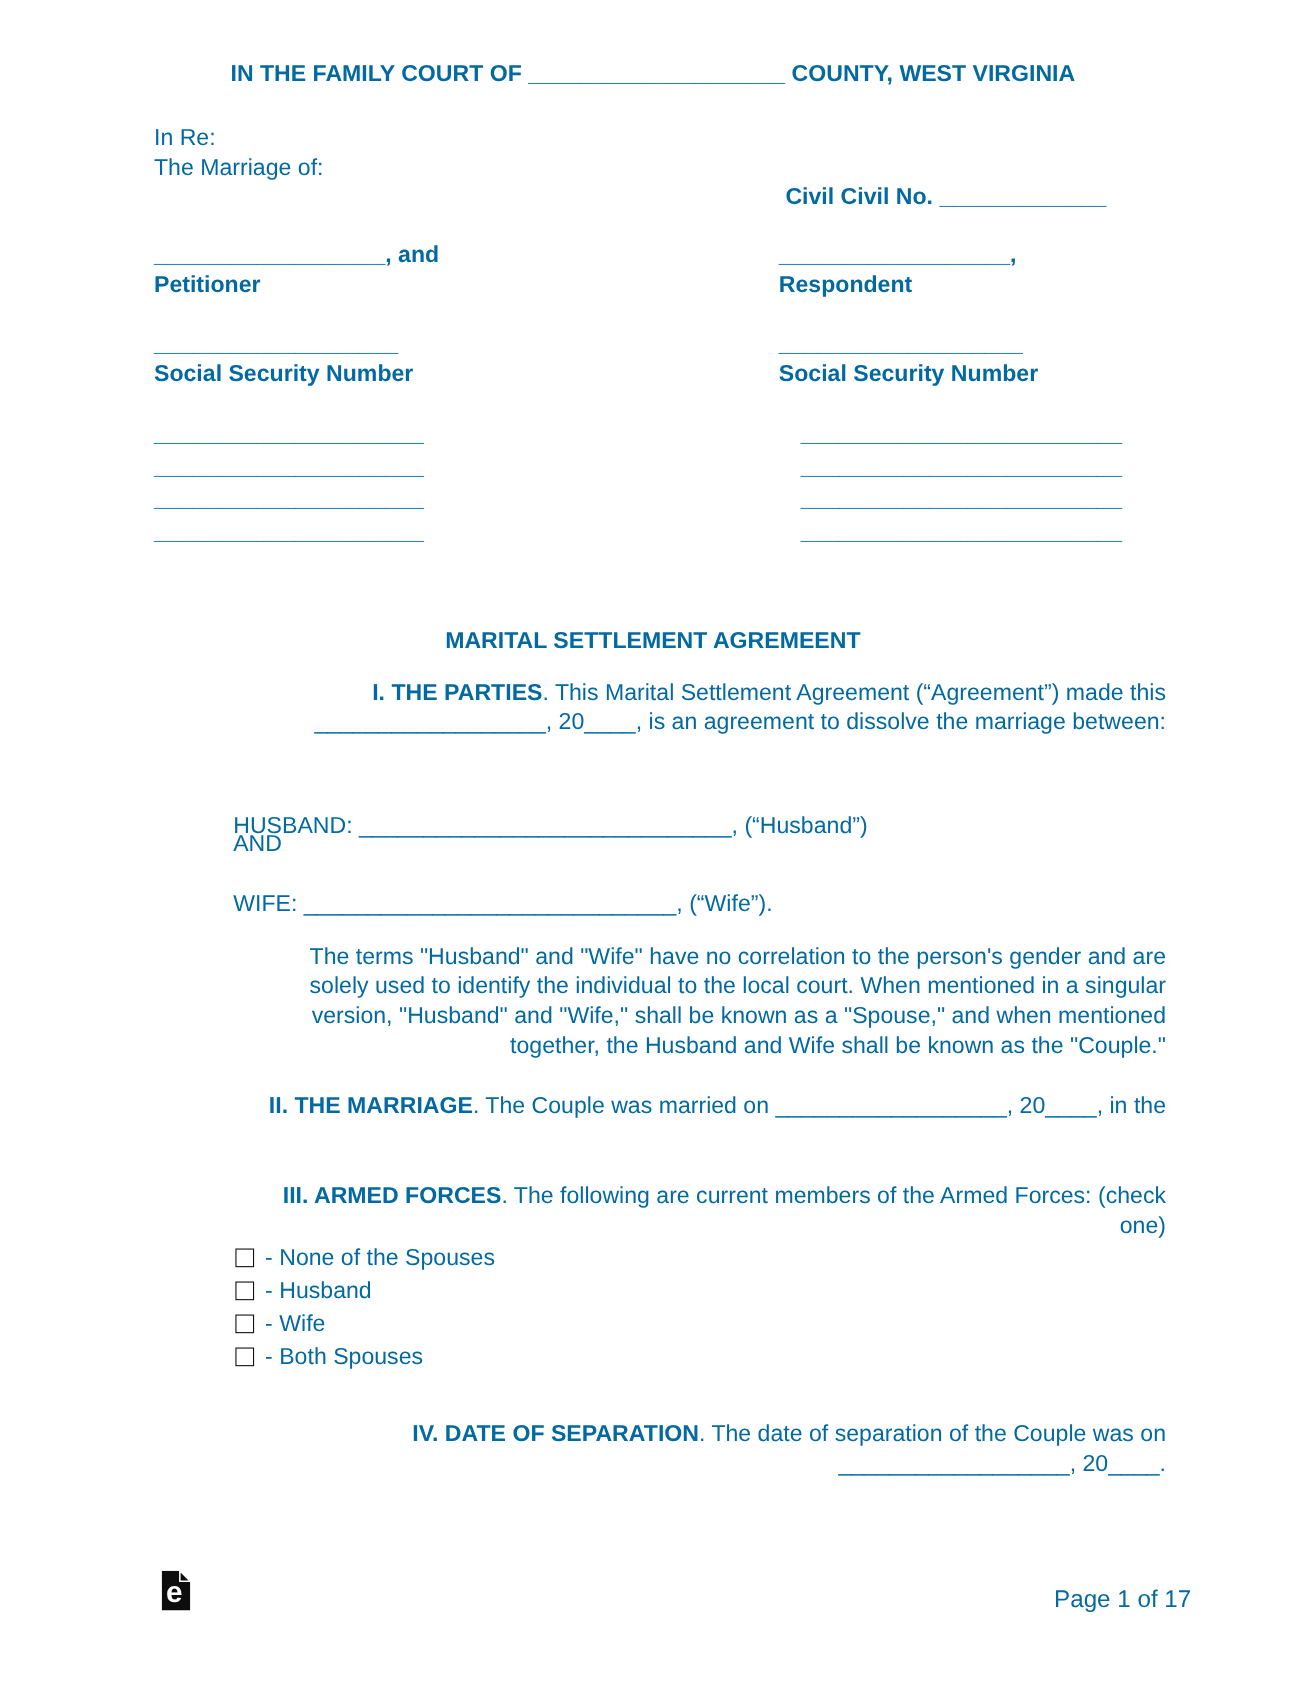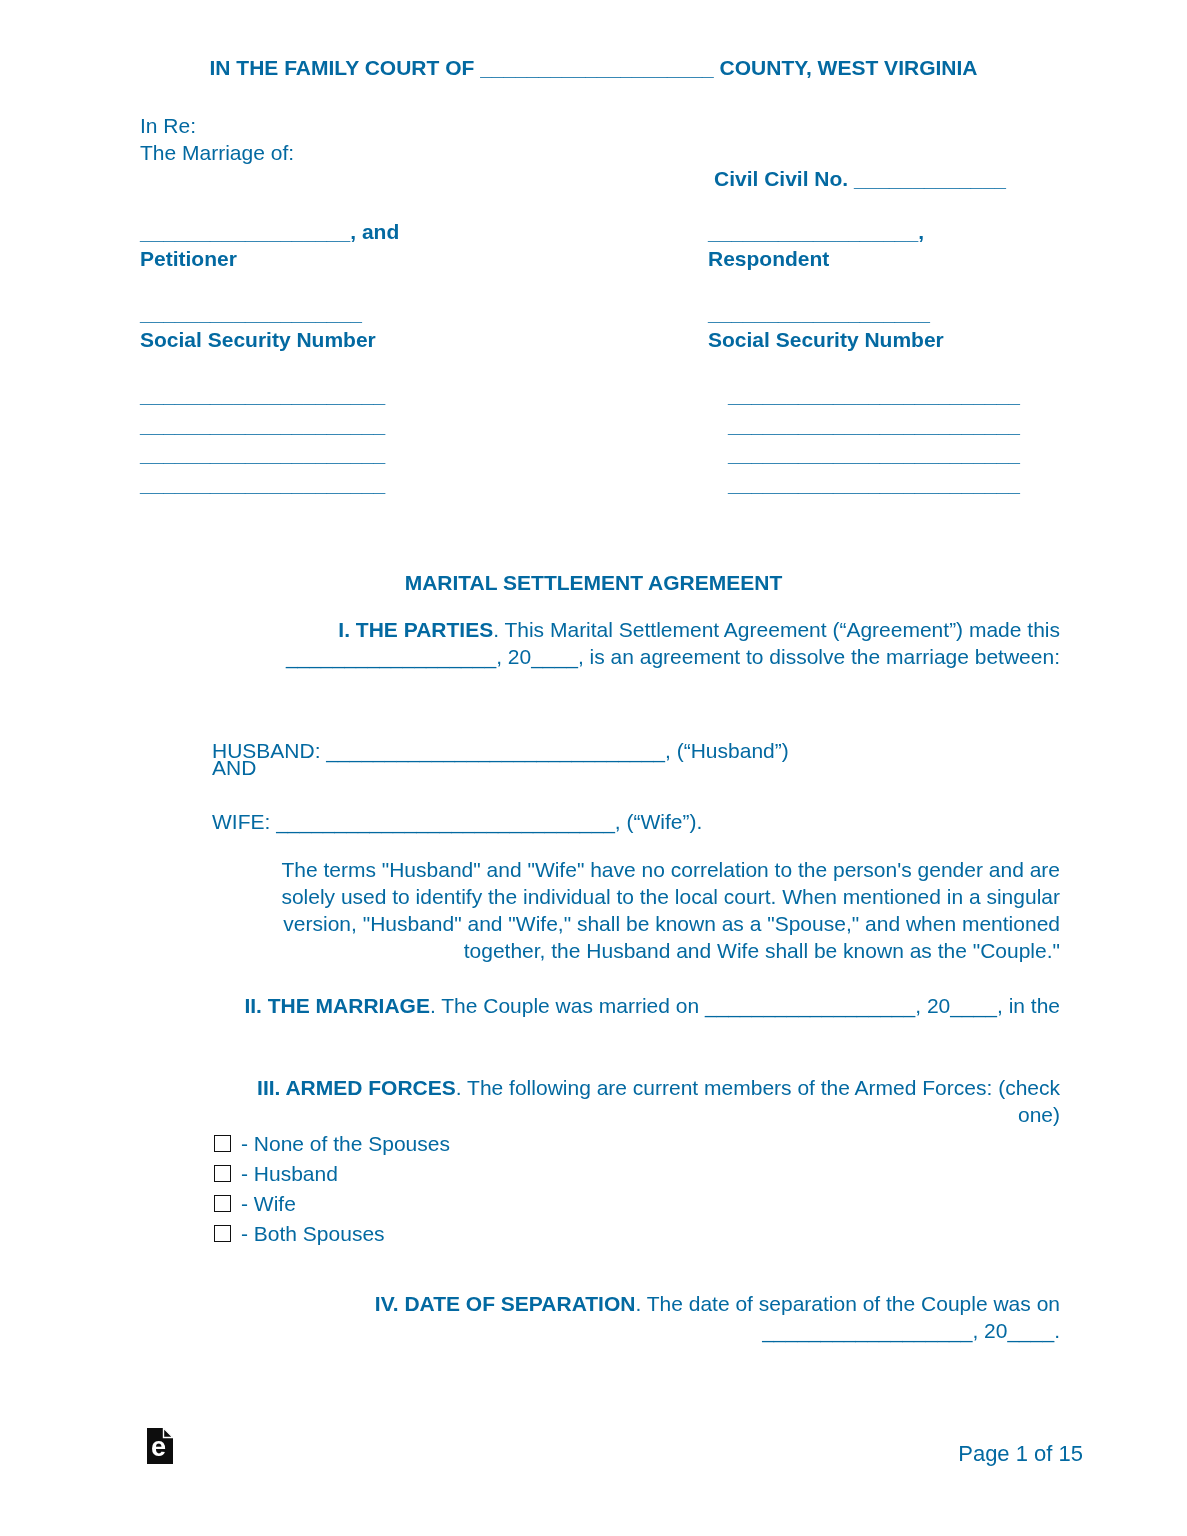--- a/index.html
+++ b/index.html
@@ -166,15 +166,15 @@
     </div>
     <div class="line">__________________, 20____.</div>
   </div>
 
   <svg class="abs pos-logo" viewBox="0 0 26 36">
     <path d="M0 0 H16.5 L26 9.5 V36 H0 Z" fill="#0d0d0d"></path>
     <path d="M16.5 0 V9.5 H26 Z" fill="#0d0d0d" stroke="#ffffff" stroke-width="1.4"></path>
     <text x="11.5" y="28" text-anchor="middle" font-size="27" font-weight="bold" fill="#ffffff" font-family="Liberation Sans, sans-serif">e</text>
   </svg>
 
-  <div class="abs pos-pagenum line">Page 1 of 15</div>
+  <div class="abs pos-pagenum line">Page 1 of 17</div>
 
 </div>
 
 </body></html>

